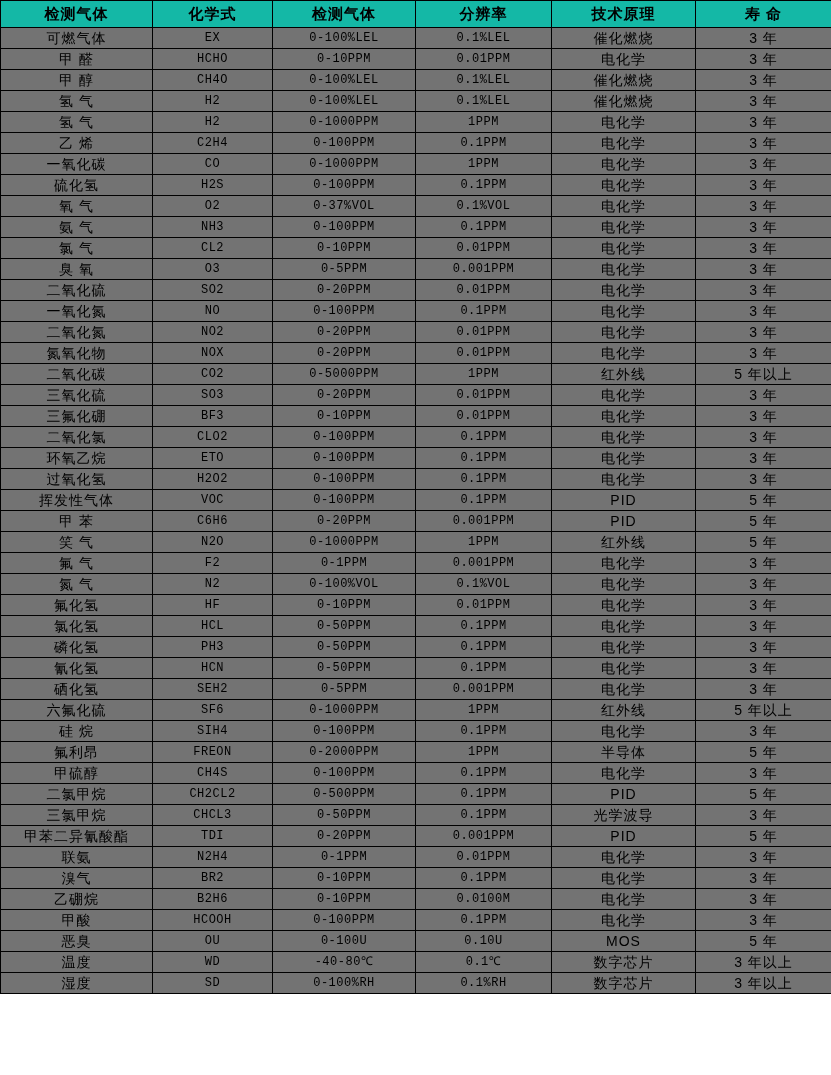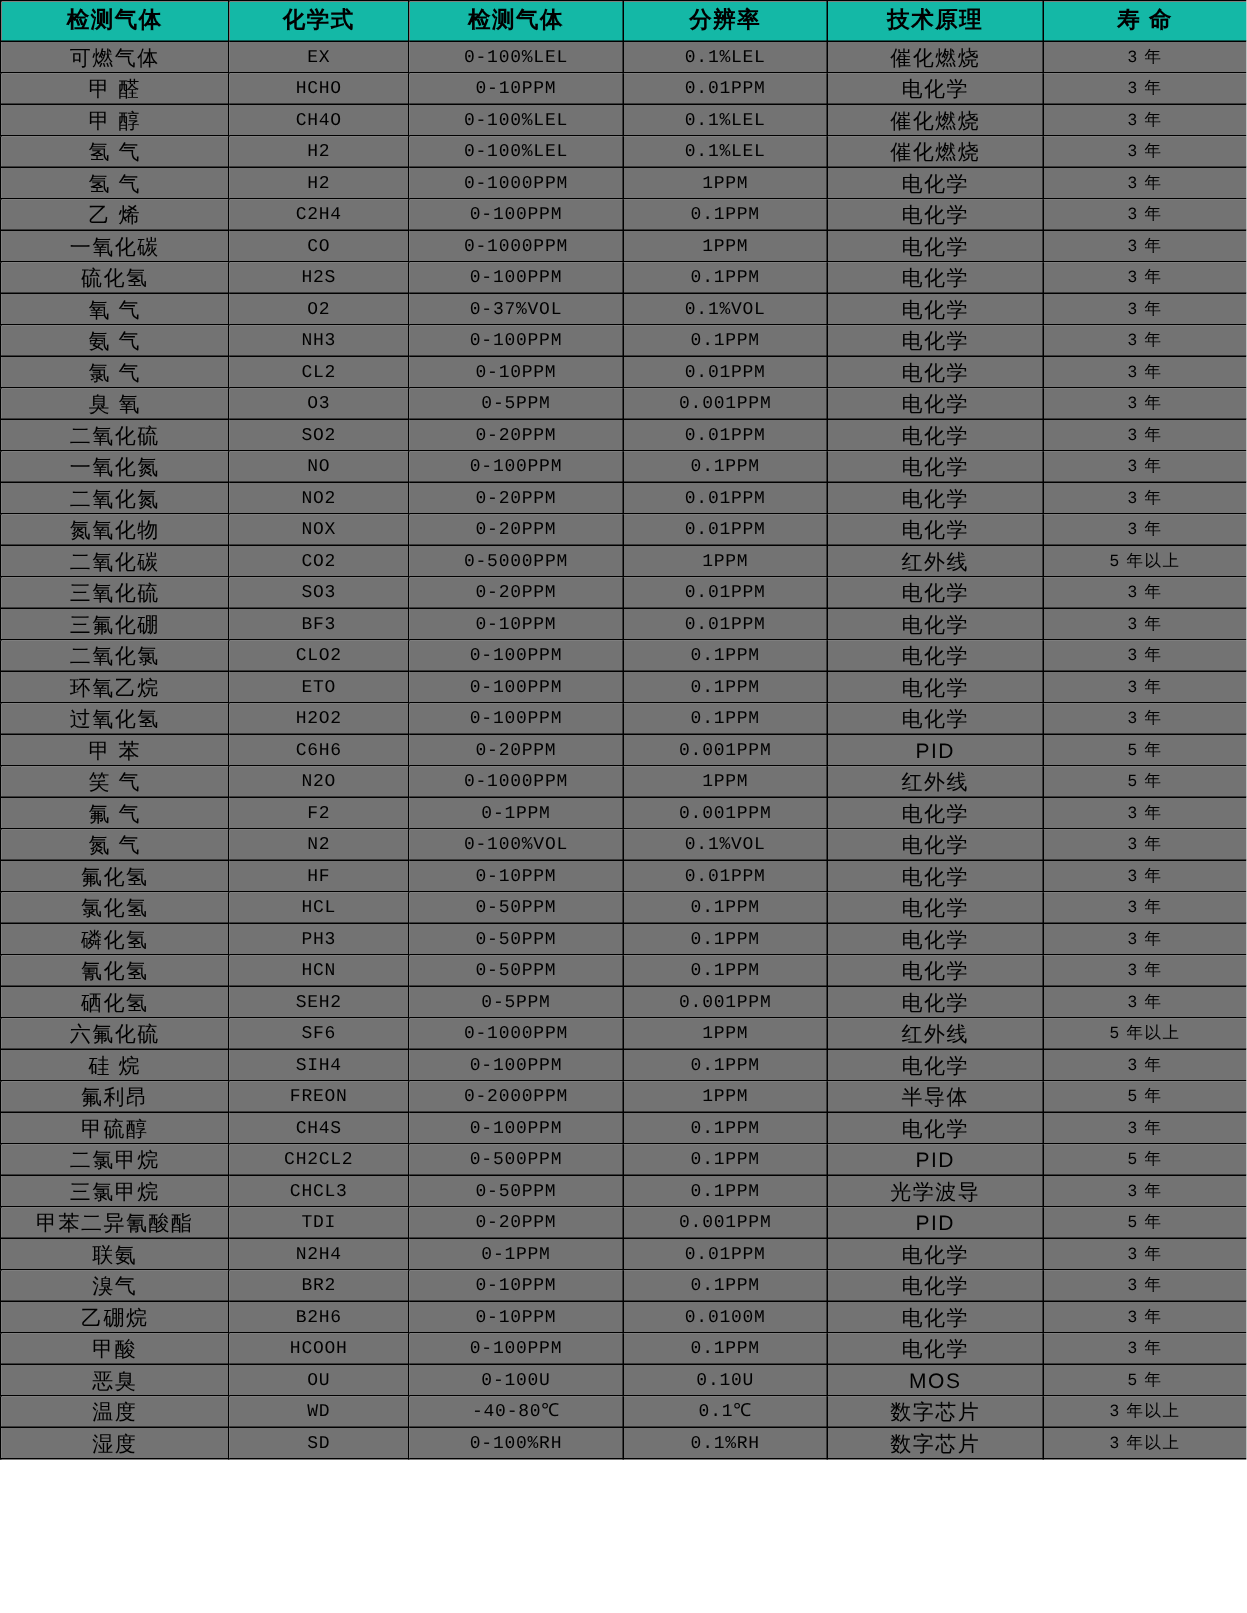--- a/index.html
+++ b/index.html
@@ -59,21 +59,21 @@
   table.gas-table tbody td.name {
     font-size: 14px;
     letter-spacing: 1px;
   }
   table.gas-table tbody td.mono {
     font-family: "Liberation Mono", "DejaVu Sans Mono", monospace;
     font-size: 12px;
     letter-spacing: 0.5px;
   }
   table.gas-table tbody td.life {
-    font-size: 11px;
+    font-size: 14px;
     letter-spacing: 1px;
   }
 </style>
 </head>
 <body>
 
 <div class="sheet">
   <table class="gas-table">
     <colgroup>
       <col class="c0">
@@ -264,20 +264,28 @@
         </tr>
         <tr>
           <td class="name">过氧化氢</td>
           <td class="mono">H2O2</td>
           <td class="mono">0-100PPM</td>
           <td class="mono">0.1PPM</td>
           <td class="name">电化学</td>
           <td class="life">3 年</td>
         </tr>
         <tr>
+          <td class="name">挥发性气体</td>
+          <td class="mono">VOC</td>
+          <td class="mono">0-100PPM</td>
+          <td class="mono">0.1PPM</td>
+          <td class="name">PID</td>
+          <td class="life">5 年</td>
+        </tr>
+        <tr>
           <td class="name">甲 苯</td>
           <td class="mono">C6H6</td>
           <td class="mono">0-20PPM</td>
           <td class="mono">0.001PPM</td>
           <td class="name">PID</td>
           <td class="life">5 年</td>
         </tr>
         <tr>
           <td class="name">笑 气</td>
           <td class="mono">N2O</td>

